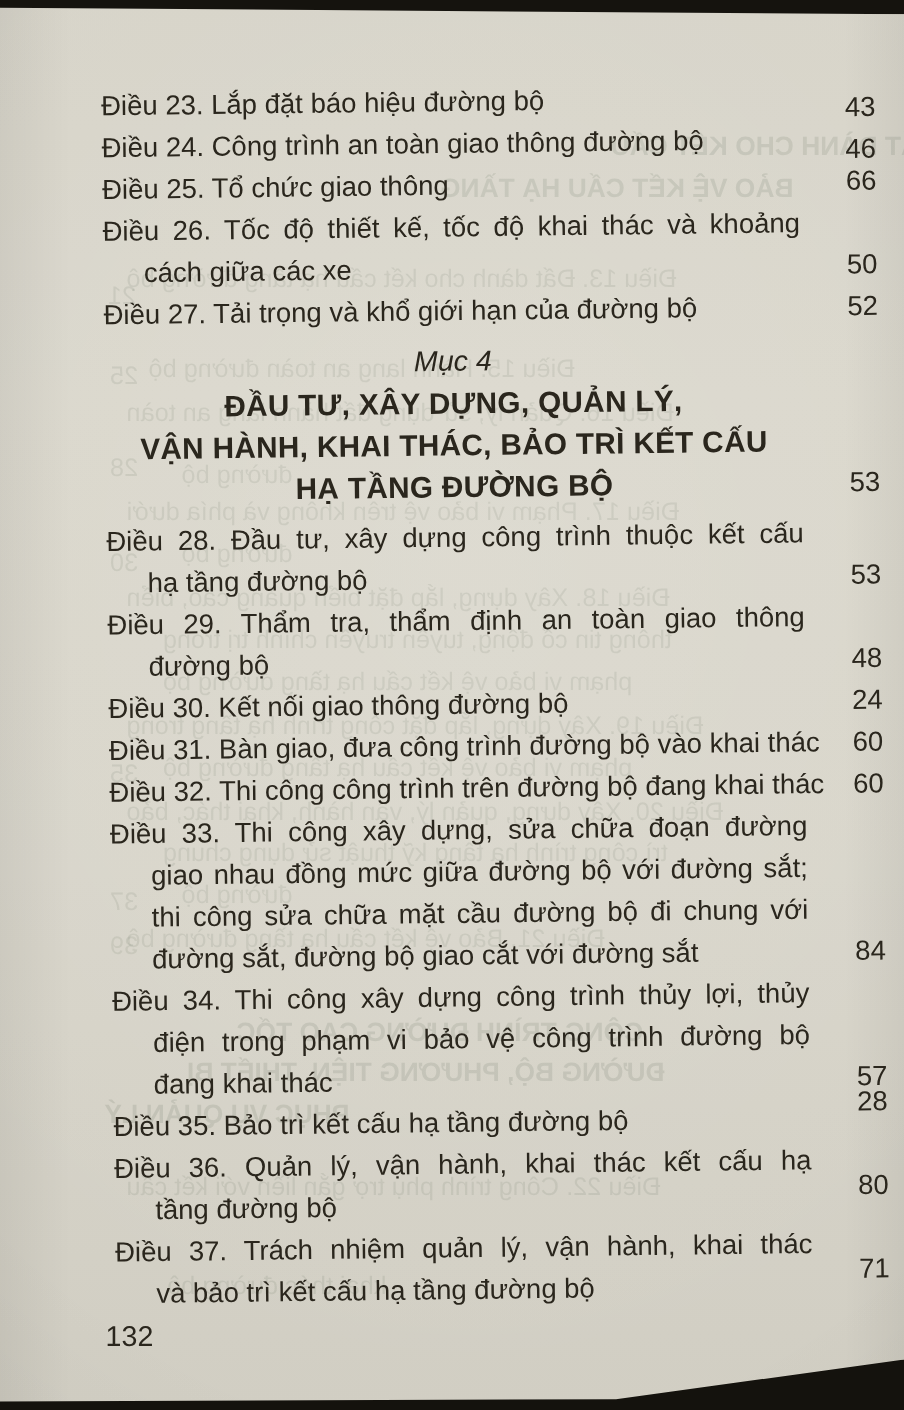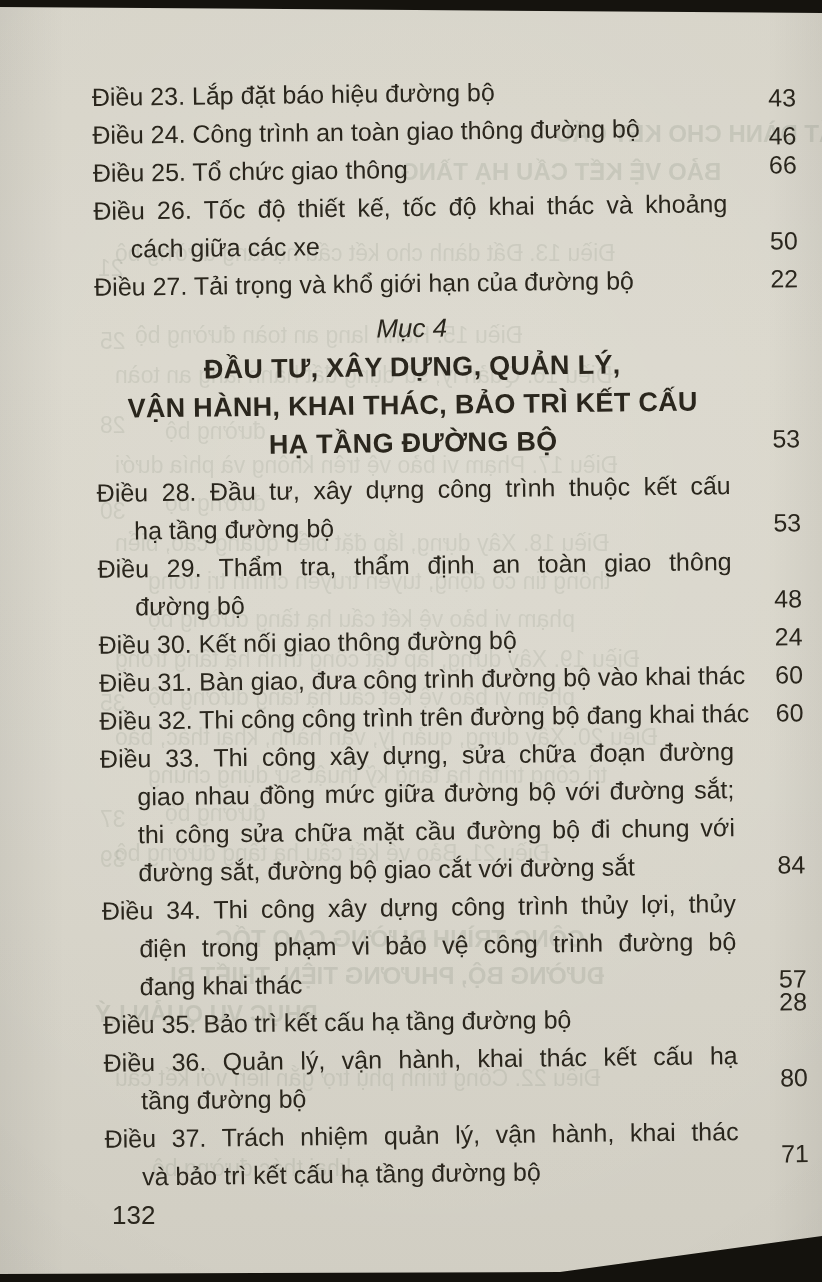--- a/index.html
+++ b/index.html
@@ -46,21 +46,21 @@
   .entry.single .entry-text .line{white-space:nowrap;}
   
   .content .entry:nth-child(1) .entry-page,
   .content .entry:nth-child(2) .entry-page{transform:translateY(9px);}
   .content .entry:nth-last-child(-n+3) .entry-page{transform:translateY(-15px);}
   
   .entry.section{margin:6px 0 8px;}
   .entry.section .entry-text{text-align:center;}
   .line.kicker{font-style:italic;font-size:26px;line-height:40px;font-weight:normal;}
   .line.caps{font-weight:bold;font-size:27px;line-height:38px;letter-spacing:0.3px;}
-  .folio{position:absolute;left:96px;top:1200px;font-size:26px;color:#2a261d;margin-left:16px;}
+  .folio{position:absolute;left:96px;top:1200px;font-size:26px;color:#2a261d;}
 </style>
 </head>
 <body>
 
 <div class="scan">
   <div class="ghost-layer">
       <div class="ghost caps" style="top: 120px; left: 555px;">ĐẤT DÀNH CHO KẾT CẤU</div>
       <div class="ghost caps" style="top: 158px; left: 400px;">BẢO VỆ KẾT CẤU HẠ TẦNG</div>
       <div class="ghost" style="top: 240px; left: 115px;">Điều 13. Đất dành cho kết cấu hạ tầng đường bộ</div>
       <div class="ghost" style="top: 255px; left: 98px;">21</div>
@@ -114,21 +114,21 @@
         <div class="entry-text">
           <span class="line just">Điều 26. Tốc độ thiết kế, tốc độ khai thác và khoảng</span>
           <span class="line cont">cách giữa các xe</span>
         </div>
         <div class="entry-page">50</div>
       </div>
       <div class="entry single">
         <div class="entry-text">
           <span class="line">Điều 27. Tải trọng và khổ giới hạn của đường bộ</span>
         </div>
-        <div class="entry-page">22</div>
+        <div class="entry-page">52</div>
       </div>
       <div class="entry section">
         <div class="entry-text">
           <span class="line kicker">Mục 4</span>
           <span class="line caps">ĐẦU TƯ, XÂY DỰNG, QUẢN LÝ,</span>
           <span class="line caps">VẬN HÀNH, KHAI THÁC, BẢO TRÌ KẾT CẤU</span>
           <span class="line caps">HẠ TẦNG ĐƯỜNG BỘ</span>
         </div>
         <div class="entry-page">53</div>
       </div>

